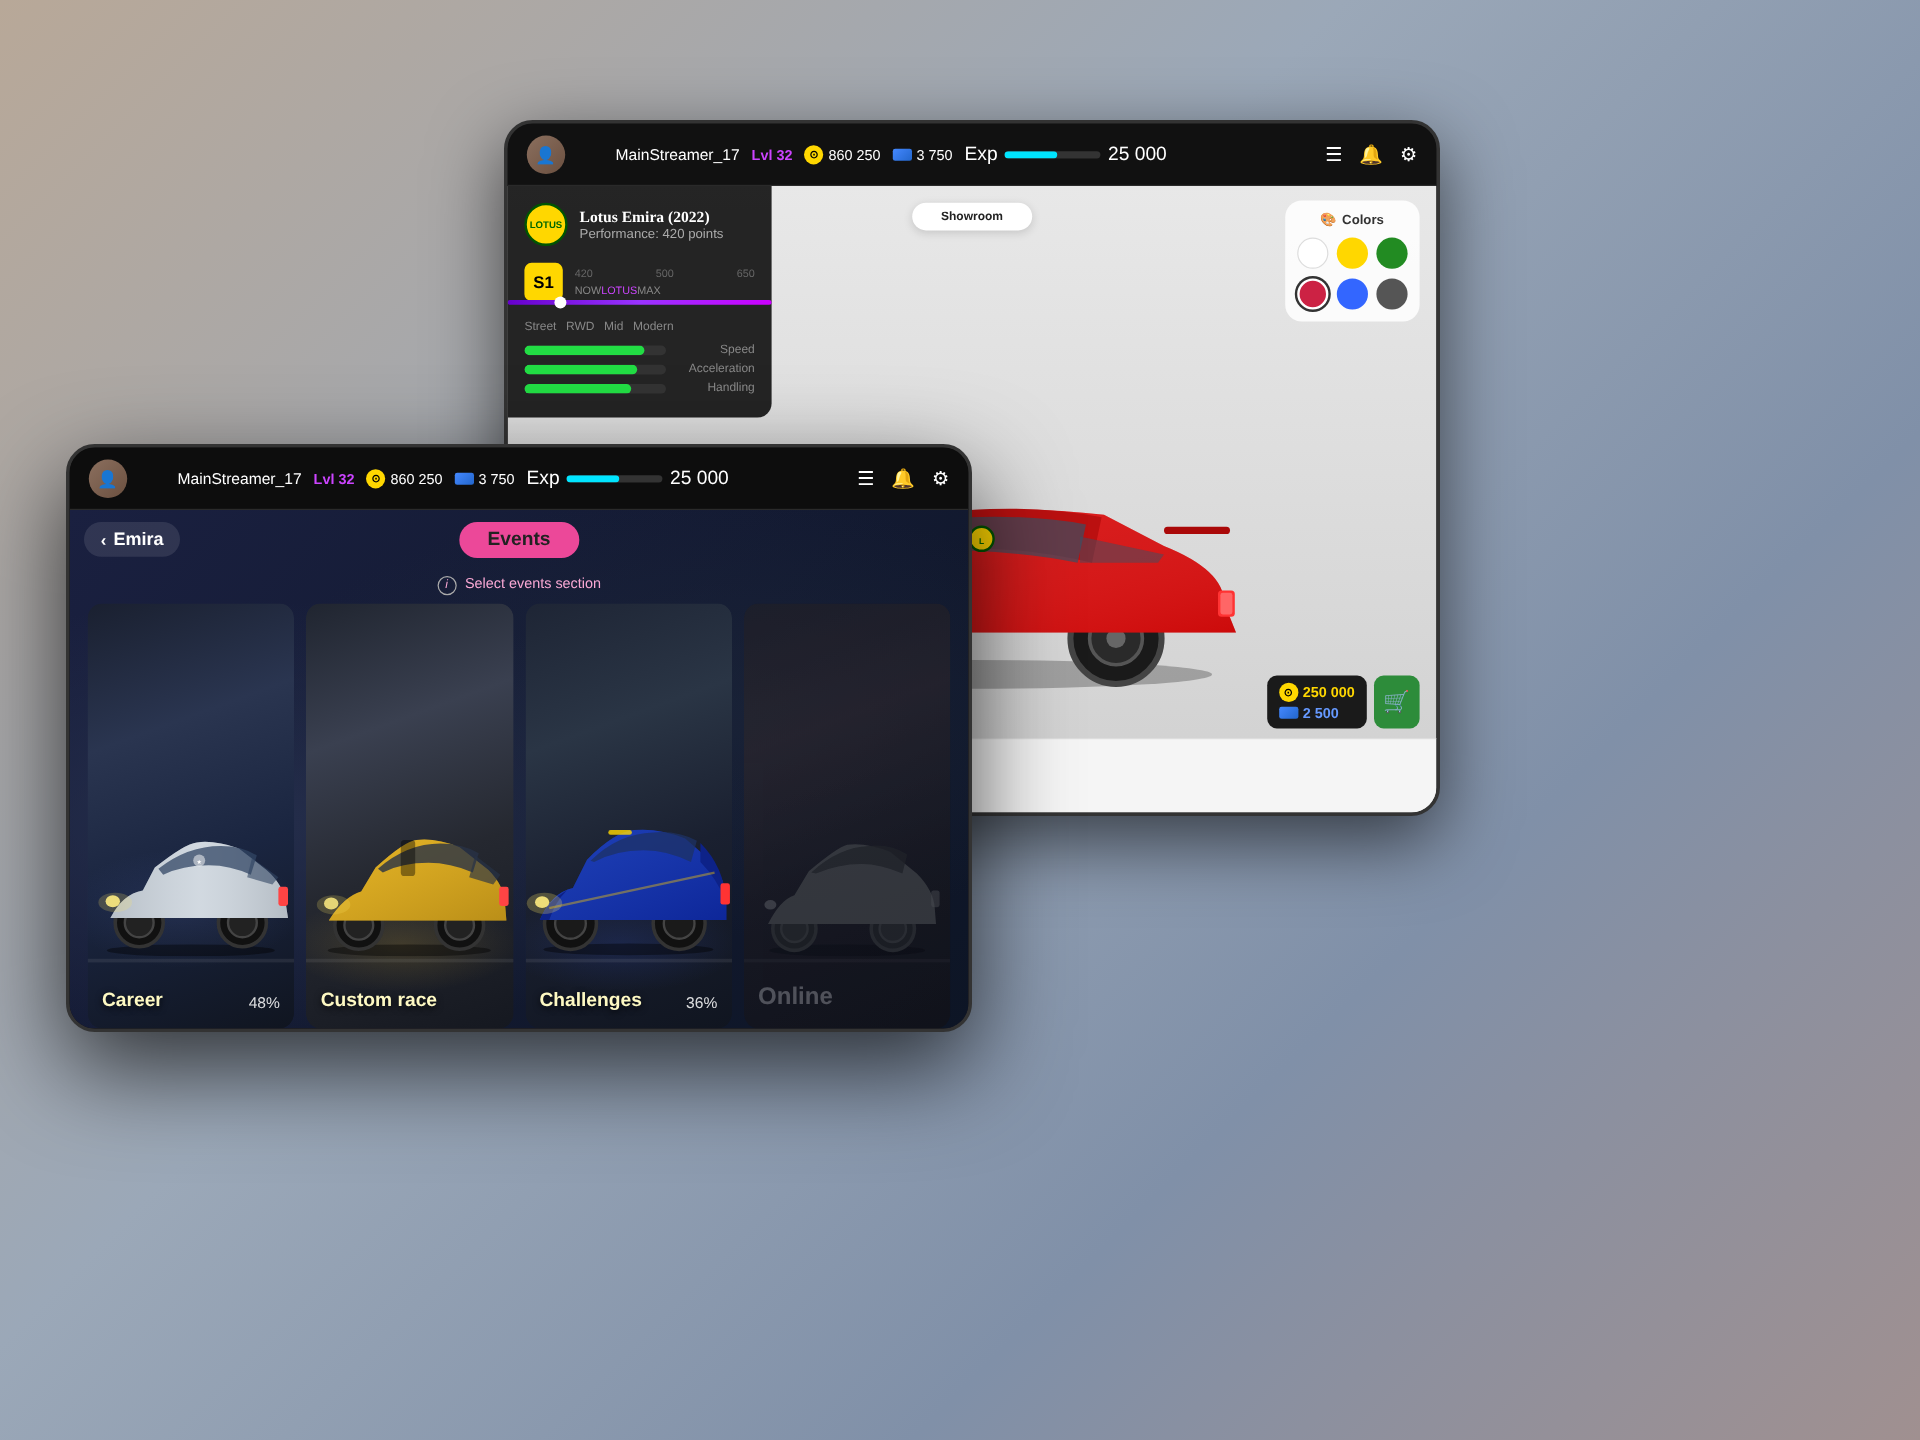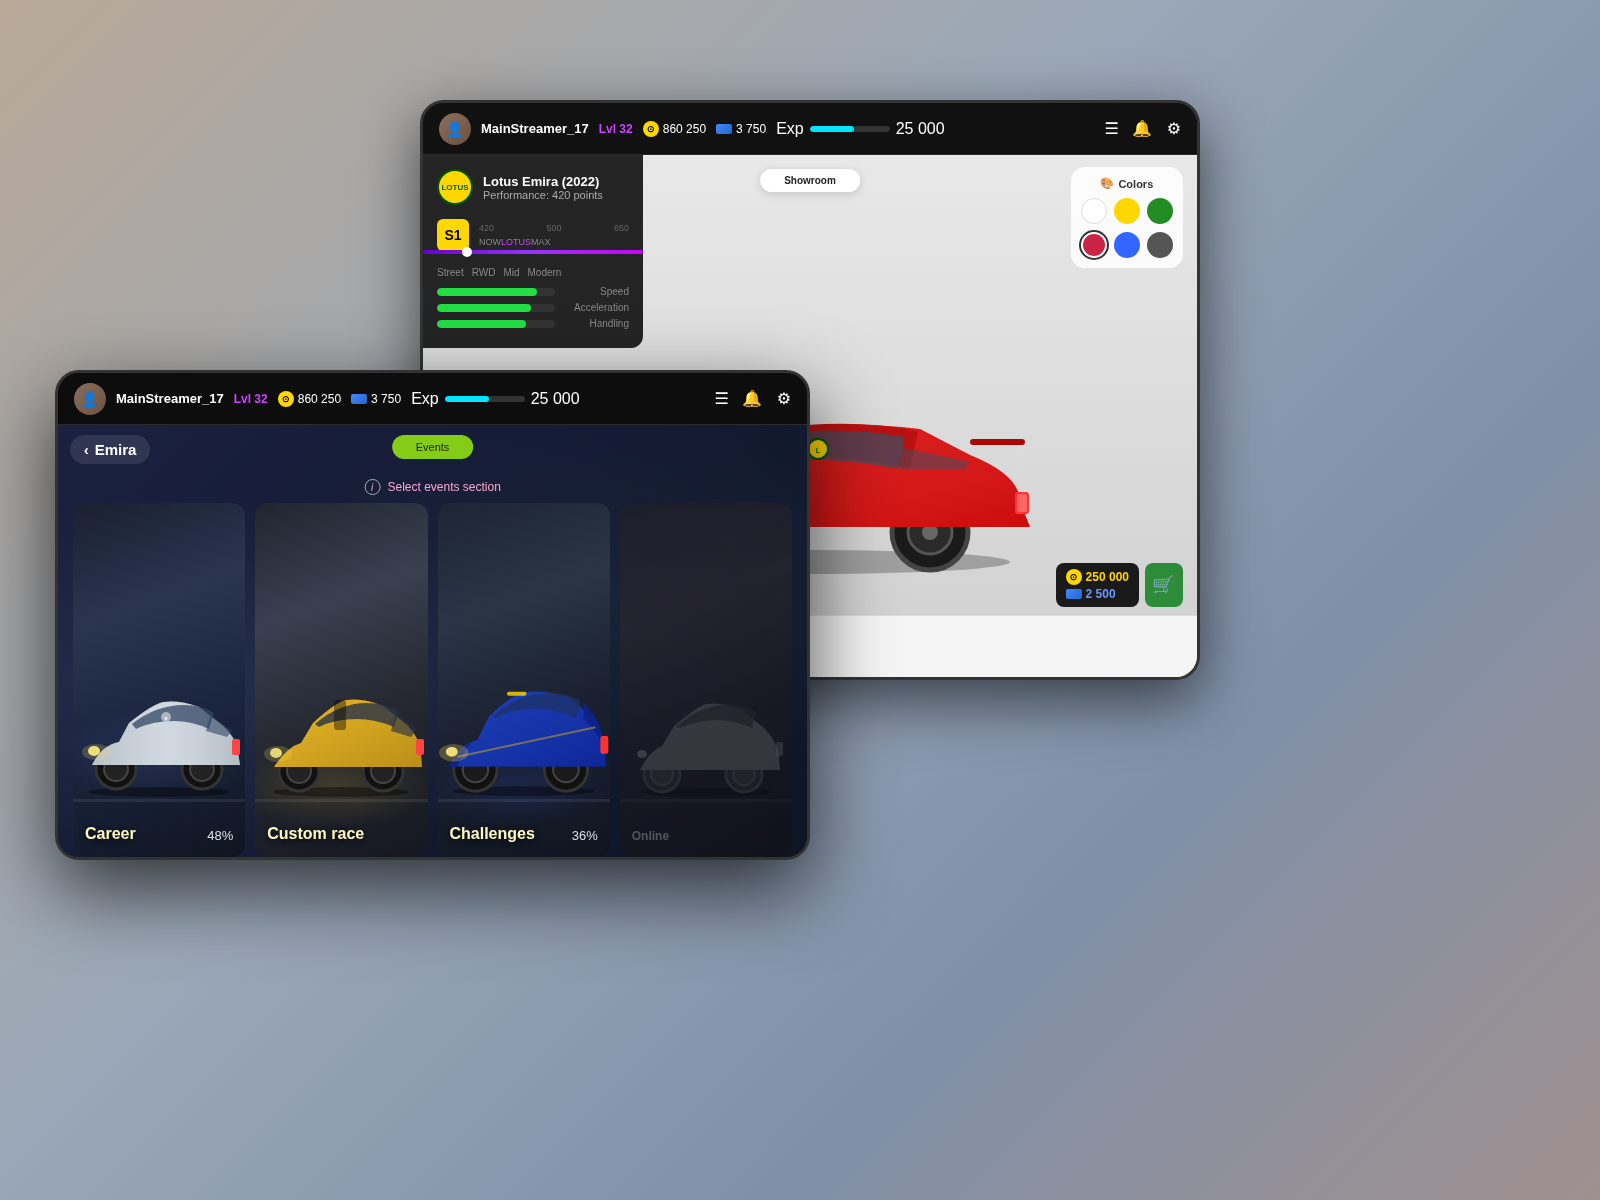--- a/index.html
+++ b/index.html
@@ -46,21 +46,22 @@
       align-items: center;
       justify-content: center;
       font-size: 14px;
       color: #ccc;
       flex-shrink: 0;
     }
 
     .username-back {
       color: #fff;
       font-size: 13px;
-      font-weight: 700;
+      font-weight: 400;
+      margin-left: 32px;
     }
 
     .level-badge-back {
       color: #cc44ff;
       font-size: 12px;
       font-weight: 700;
     }
 
     .coin-icon {
       width: 16px; height: 16px;
@@ -343,20 +344,21 @@
       font-size: 8px;
       font-weight: 900;
       color: #006600;
       border: 2px solid #005500;
     }
 
     .car-name {
       color: #fff;
       font-size: 13px;
       font-weight: 700;
+      font-family: Liberation Serif, serif;
     }
 
     .car-perf {
       color: #aaa;
       font-size: 11px;
     }
 
     .class-badge {
       background: #FFD700;
       color: #000;
@@ -497,25 +499,25 @@
       background: rgba(255,255,255,0.1);
       border-radius: 20px;
       padding: 6px 14px;
     }
 
     .events-tab-pill {
       position: absolute;
       top: 10px;
       left: 50%;
       transform: translateX(-50%);
-      background: #84cc16;
+      background: #ec4899;
       border-radius: 20px;
       padding: 6px 24px;
-      font-size: 11px;
-      font-weight: 400;
+      font-size: 16px;
+      font-weight: 700;
       color: #222;
     }
 
     .select-hint {
       position: absolute;
       top: 54px;
       left: 50%;
       transform: translateX(-50%);
       color: #f9a8d4;
       font-size: 12px;
@@ -615,21 +617,21 @@
 
     .card-pct {
       color: #fff;
       font-size: 13px;
       font-weight: 500;
       opacity: 0.85;
     }
 
     .card-online-label {
       color: rgba(255,255,255,0.4);
-      font-size: 12px;
+      font-size: 20px;
       font-weight: 700;
     }
 
     
     .career-glow {
       position: absolute;
       bottom: 50px;
       left: -20px;
       width: 200px;
       height: 100px;

